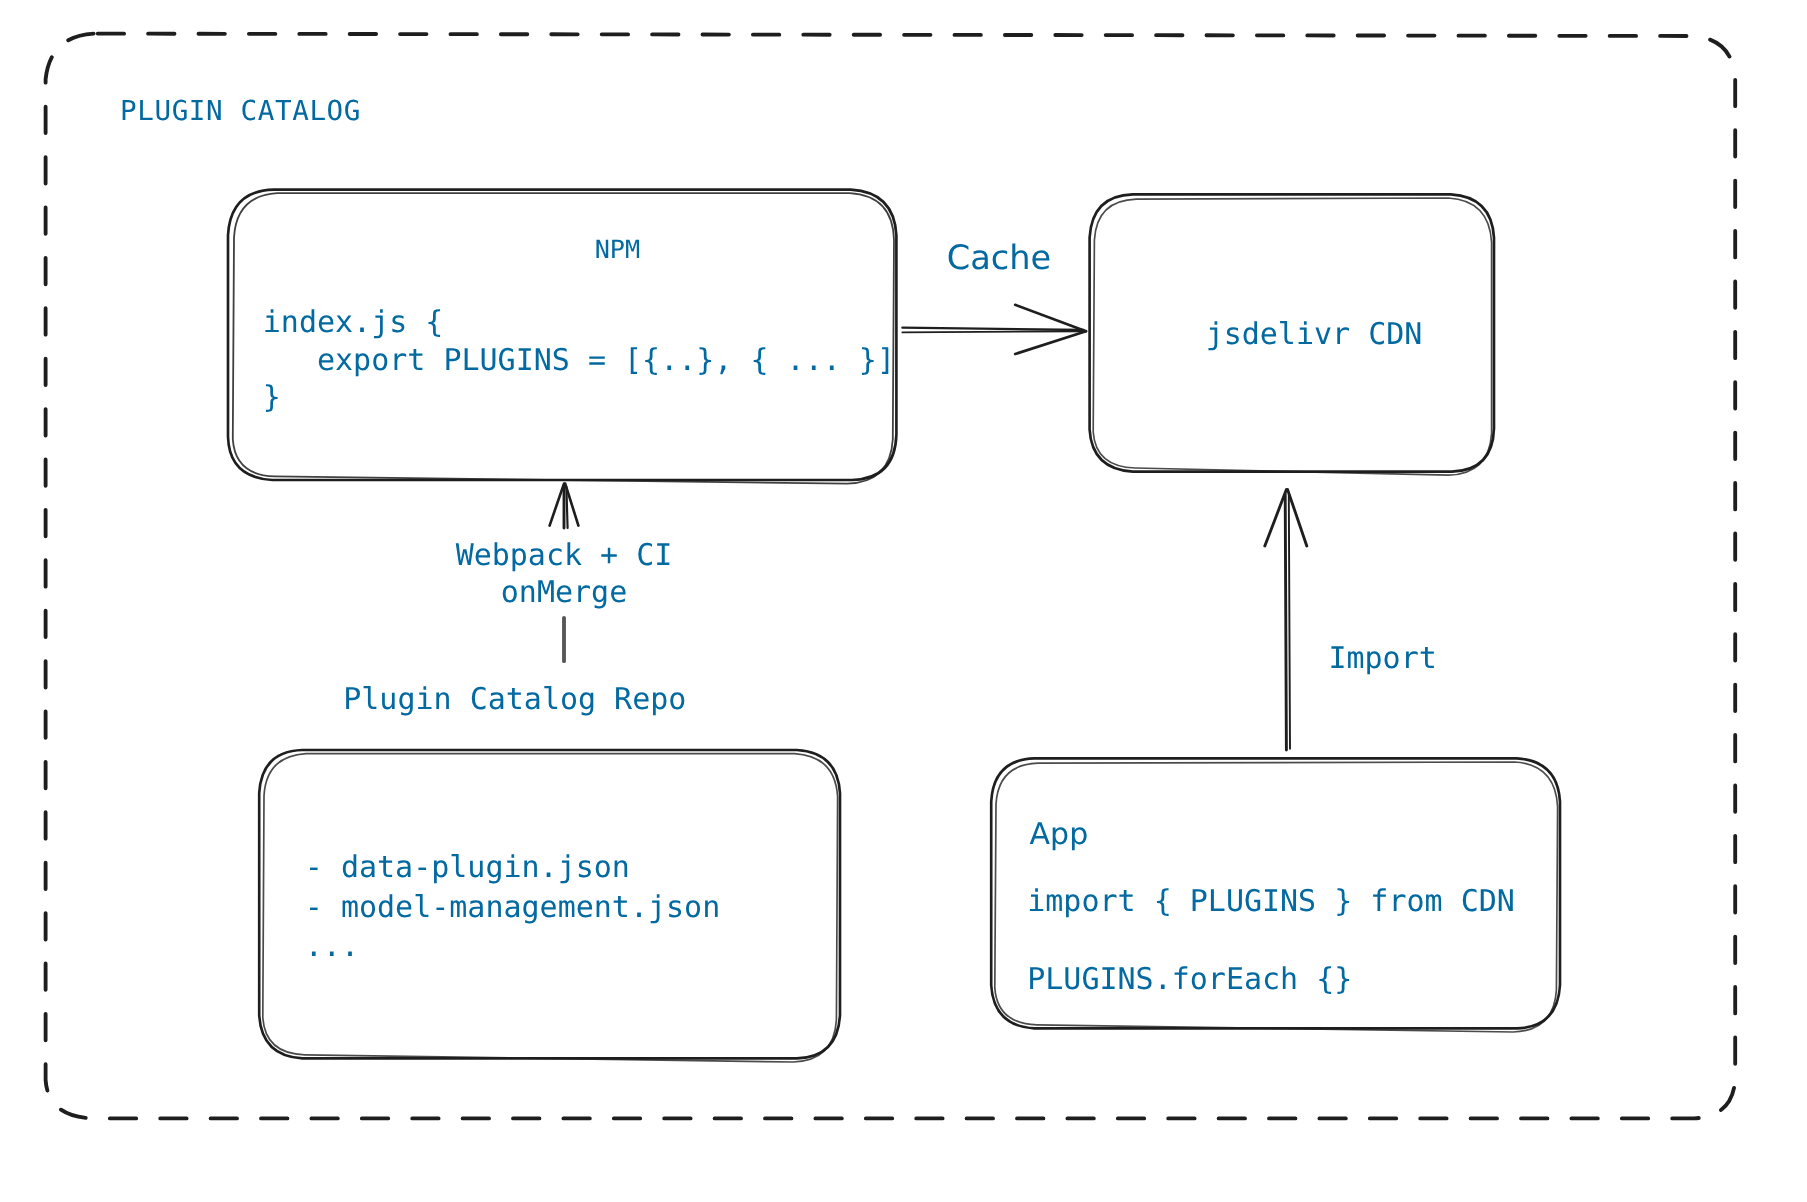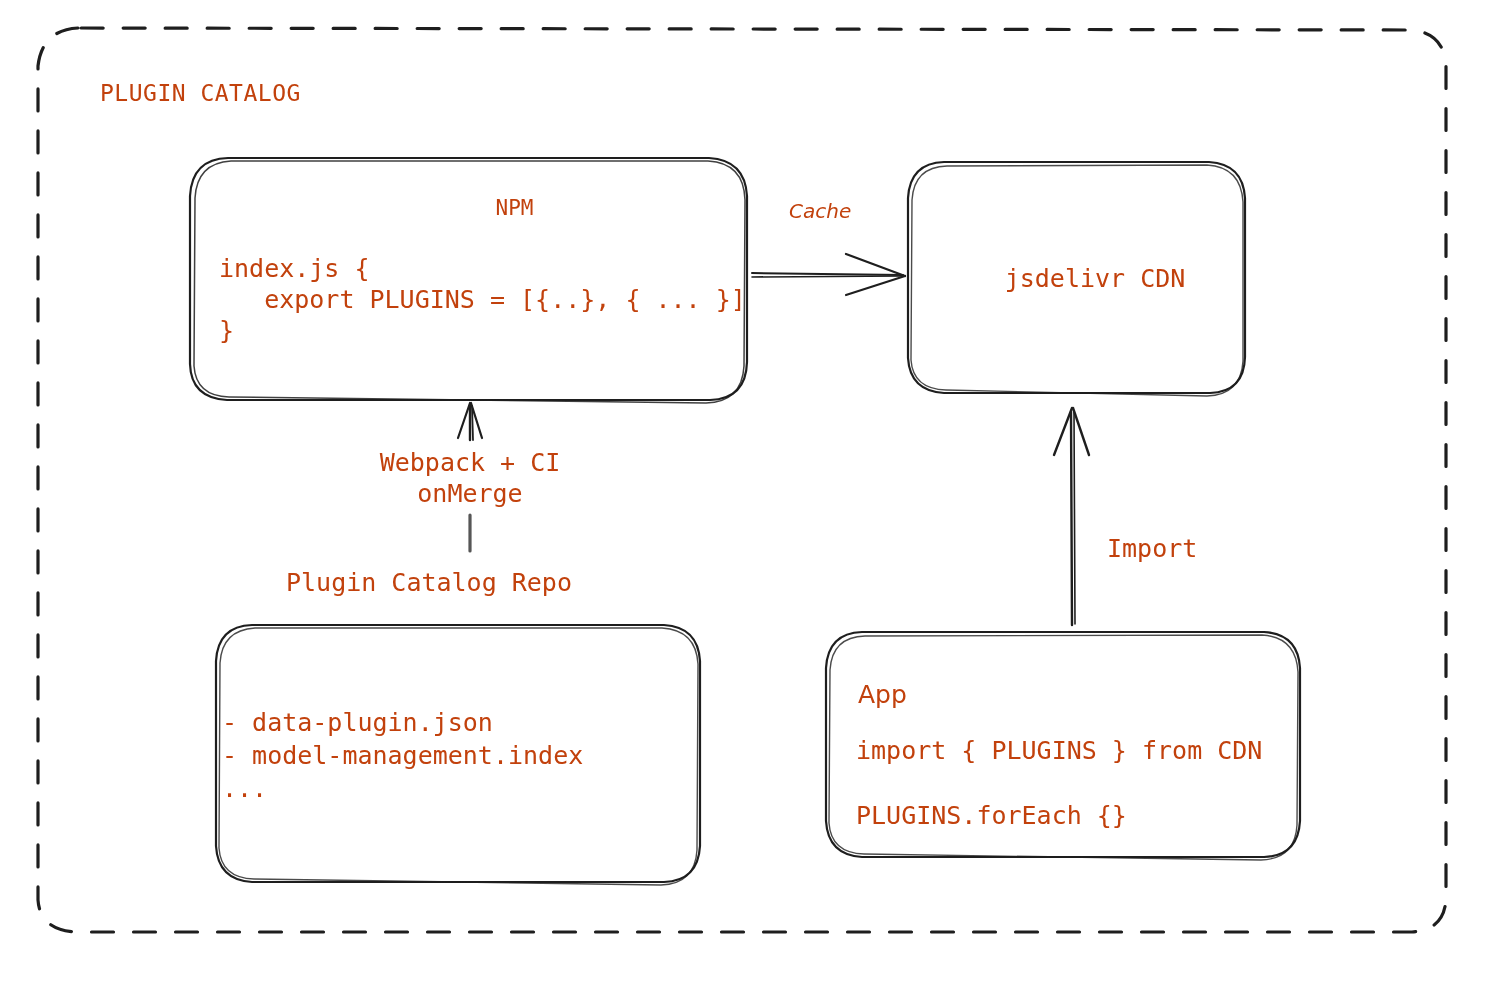--- a/index.html
+++ b/index.html
@@ -25,21 +25,21 @@
     position: absolute;
     left: 0;
     top: 0;
     width: 1506px;
     height: 1002px;
     pointer-events: none;
   }
   .txt {
     position: absolute;
     white-space: pre;
-    color: #c2410c;
+    color: #0369a1;
     line-height: 1.0;
   }
   .mono { font-family: "DejaVu Sans Mono", monospace; }
   .sans { font-family: "DejaVu Sans", sans-serif; }
 
   
   #group-title {
     left: 100px;
     top: 82px;
     font-size: 23px;
@@ -68,22 +68,21 @@
     top: 266px;
     width: 374px;
     text-align: center;
     font-size: 25px;
   }
 
   
   #cache-label {
     left: 789px;
     top: 201px;
-    font-size: 20px;
-    font-style: italic;
+    font-size: 28px;
   }
 
   
   #webpack-line-0 {
     left: 270px;
     top: 450px;
     width: 400px;
     text-align: center;
     font-size: 25px;
   }
@@ -100,20 +99,21 @@
     left: 286px;
     top: 570px;
     font-size: 25px;
     text-align: center;
   }
 
   
   .repo-line {
     left: 222px;
     font-size: 25px;
+    padding-left: 32px;
   }
   #repo-line-0 { top: 710px; }
   #repo-line-1 { top: 743px; }
   #repo-line-2 { top: 776px; }
 
   
   #import-label {
     left: 1107px;
     top: 536px;
     font-size: 25px;
@@ -198,21 +198,21 @@
 
   <div class="txt sans" id="cache-label">Cache</div>
 
   <div class="txt mono" id="cdn-label">jsdelivr CDN</div>
 
   <div class="txt mono" id="webpack-line-0">Webpack + CI</div>
   <div class="txt mono" id="webpack-line-1">onMerge</div>
 
   <div class="txt mono" id="repo-caption">Plugin Catalog Repo</div>
   <div class="txt mono repo-line" id="repo-line-0">- data-plugin.json</div>
-  <div class="txt mono repo-line" id="repo-line-1">- model-management.index</div>
+  <div class="txt mono repo-line" id="repo-line-1">- model-management.json</div>
   <div class="txt mono repo-line" id="repo-line-2">...</div>
 
   <div class="txt mono" id="import-label">Import</div>
 
   <div class="txt sans" id="app-title">App</div>
   <div class="txt mono app-code" id="app-line-0">import { PLUGINS } from CDN</div>
   <div class="txt mono app-code" id="app-line-1">PLUGINS.forEach {}</div>
 
 </div>
 

